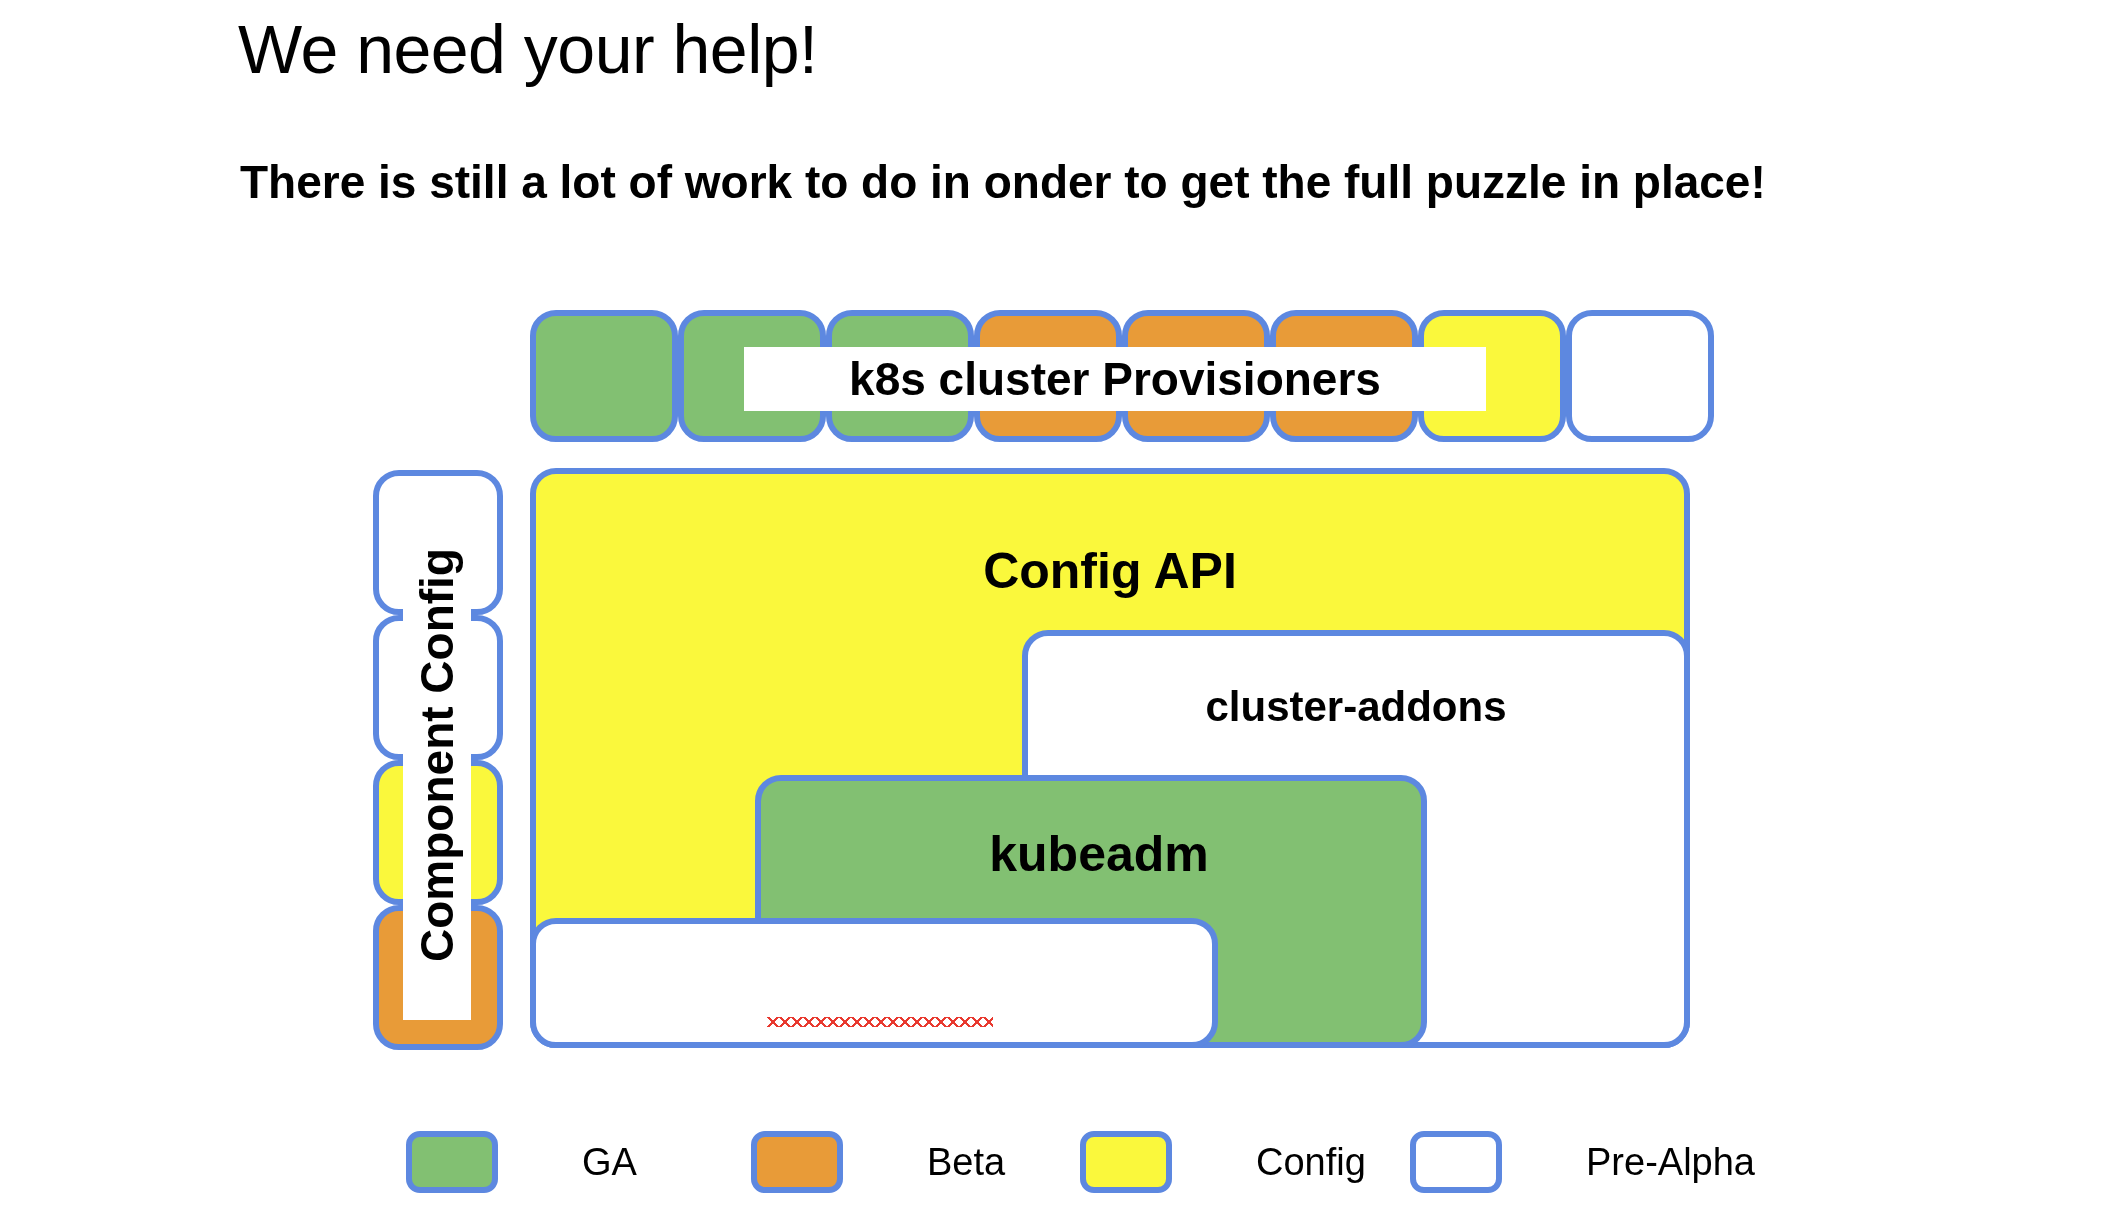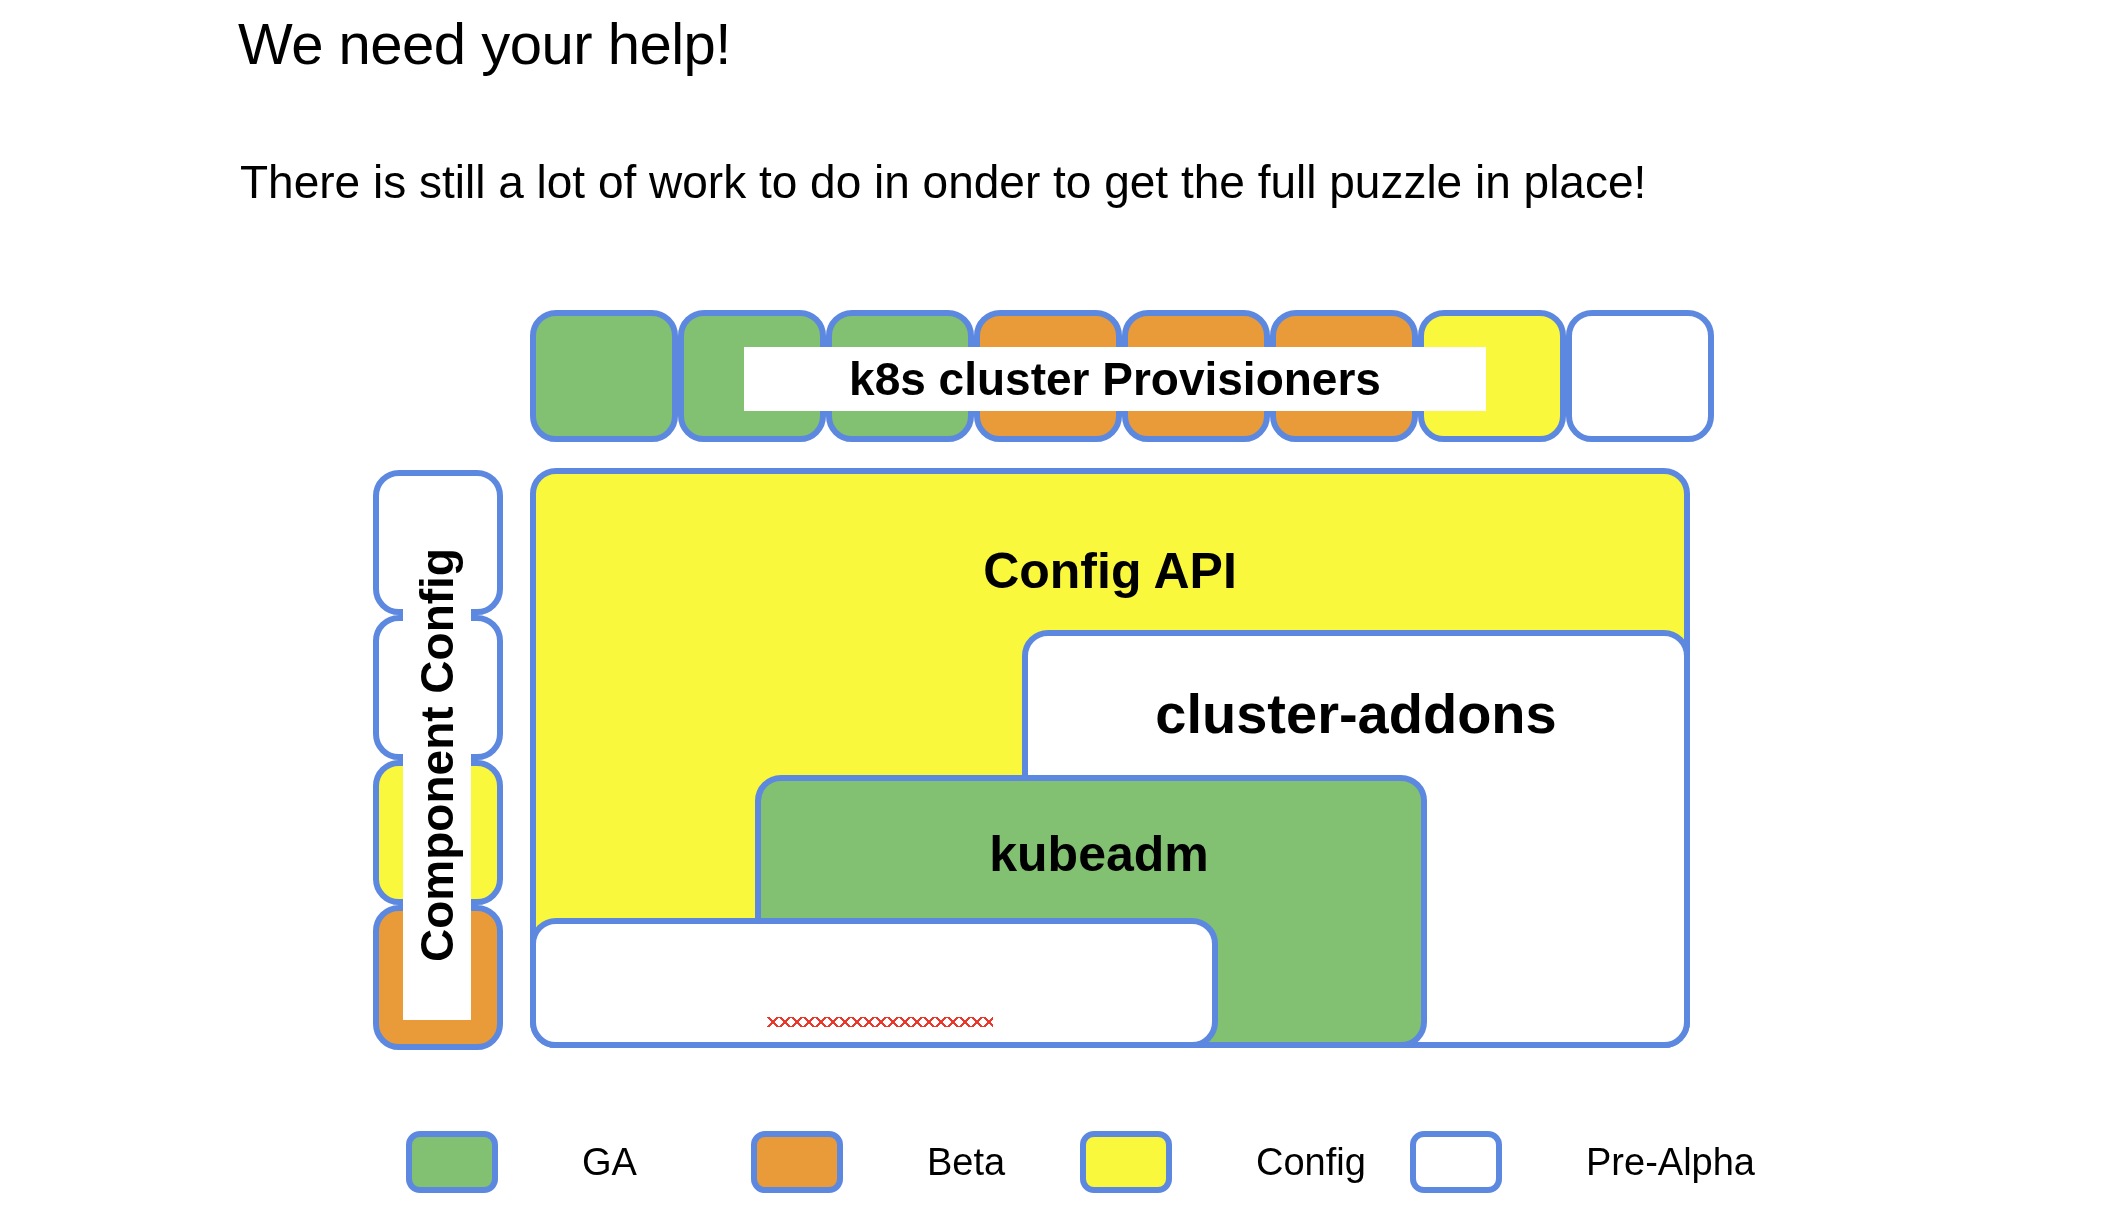--- a/index.html
+++ b/index.html
@@ -13,32 +13,32 @@
     position: relative;
     font-family: "Liberation Sans", sans-serif;
     overflow: hidden;
   }
 
   
   #slide-title {
     position: absolute;
     left: 238px;
     top: 10px;
-    font-size: 58px;
+    font-size: 68px;
     font-weight: 400;
     color: #000000;
     letter-spacing: -0.5px;
     white-space: nowrap;
   }
   #slide-subtitle {
     position: absolute;
     left: 240px;
     top: 155px;
     font-size: 46px;
-    font-weight: 400;
+    font-weight: 700;
     color: #000000;
     white-space: nowrap;
   }
 
   
   #diagram {
     position: absolute;
     left: 0;
     top: 0;
     width: 2126px;
@@ -168,21 +168,21 @@
 
   <div id="component-config-plate" style="left:403px; top:490px; width:68px; height:530px;">
     <span class="vtext">Component Config</span>
   </div>
 
   <div class="box alpha" style="left:530px; top:468px; width:1160px; height:580px;">
     <span class="box-label" style="left:0; right:0; top:72px; text-align:center; font-size:50px;">Config API</span>
   </div>
 
   <div class="box prealpha" style="left:1022px; top:630px; width:668px; height:418px;">
-    <span class="box-label" style="left:0; right:0; top:50px; text-align:center; font-size:56px;">cluster-addons</span>
+    <span class="box-label" style="left:0; right:0; top:50px; text-align:center; font-size:42px;">cluster-addons</span>
   </div>
 
   <div class="box ga" style="left:755px; top:775px; width:672px; height:273px;">
     <span class="box-label" style="left:16px; right:0; top:48px; text-align:center; font-size:50px;">kubeadm</span>
   </div>
 
   <div class="box prealpha" style="left:530px; top:918px; width:688px; height:130px;">
     <span class="squiggle" style="left:231px; top:93px; width:226px;"></span>
   </div>
 

